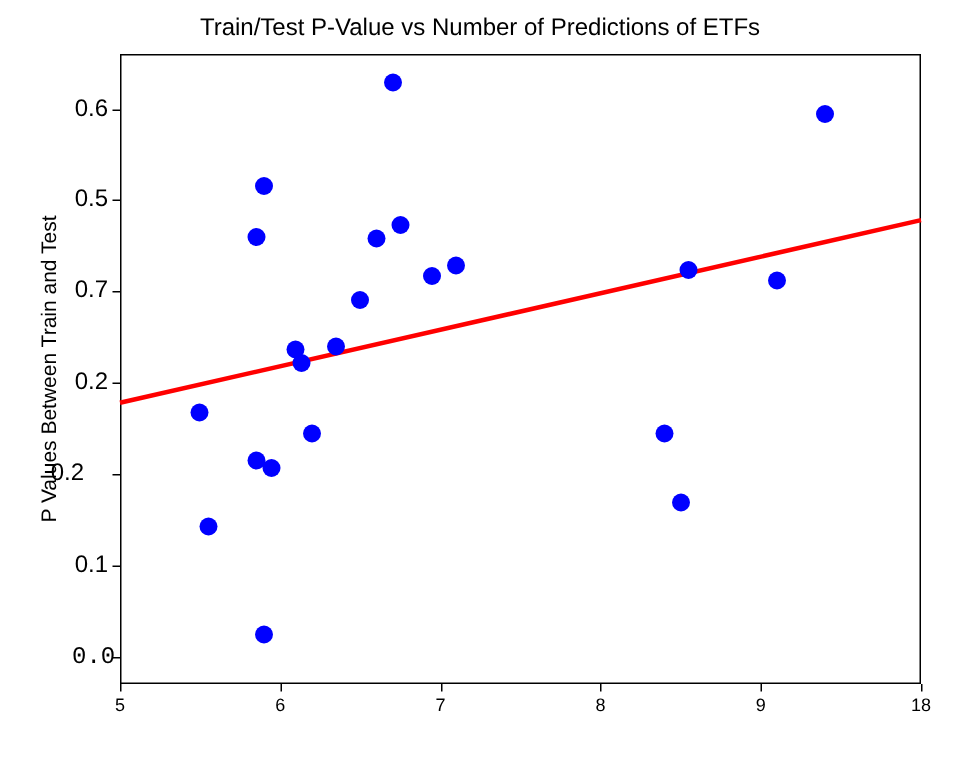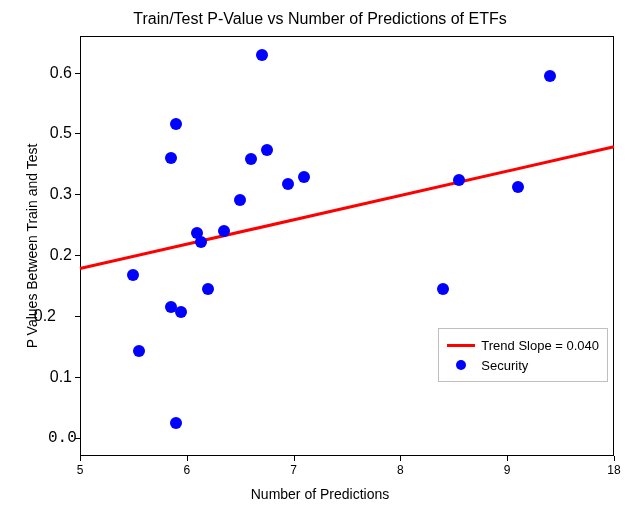--- a/index.html
+++ b/index.html
@@ -107,21 +107,20 @@
   }
 </style>
 </head>
 <body>
 
 <div class="figure">
   <div class="title" style="top: 10px;">Train/Test P-Value vs Number of Predictions of ETFs</div>
 
   <div class="plot-area" id="plot" style="left: 80px; top: 36px; width: 534px; height: 420px;"></div>
 
-  <div class="axis-label-x" style="top: 486px;">Number of Predictions</div>
   <div class="axis-label-y" id="ylabel" style="left: 24px; top: 456px; width: 420px;">P Values Between Train and Test</div>
 <div class="tick-mark-x" style="left: 80px; top: 456px;"></div>
     <div class="tick-label-x" style="left: 80px; top: 463px;">5</div>
     <div class="tick-mark-x" style="left: 186.8px; top: 456px;"></div>
     <div class="tick-label-x" style="left: 186.8px; top: 463px;">6</div>
     <div class="tick-mark-x" style="left: 293.6px; top: 456px;"></div>
     <div class="tick-label-x" style="left: 293.6px; top: 463px;">7</div>
     <div class="tick-mark-x" style="left: 400.4px; top: 456px;"></div>
     <div class="tick-label-x" style="left: 400.4px; top: 463px;">8</div>
     <div class="tick-mark-x" style="left: 507.2px; top: 456px;"></div>
@@ -130,21 +129,21 @@
     <div class="tick-label-x" style="left: 614px; top: 463px;">18</div>
     <div class="tick-mark-y" style="left: 75px; top: 437.739px;"></div>
     <div class="tick-label-y" style="left: 48px; top: 437.739px; width: 24px; font-family: Liberation Mono, monospace;">0.0</div>
     <div class="tick-mark-y" style="left: 75px; top: 376.87px;"></div>
     <div class="tick-label-y" style="left: 48px; top: 376.87px; width: 24px;">0.1</div>
     <div class="tick-mark-y" style="left: 75px; top: 316px;"></div>
     <div class="tick-label-y" style="left: 32px; top: 316px; width: 24px;">0.2</div>
     <div class="tick-mark-y" style="left: 75px; top: 255.13px;"></div>
     <div class="tick-label-y" style="left: 48px; top: 255.13px; width: 24px;">0.2</div>
     <div class="tick-mark-y" style="left: 75px; top: 194.261px;"></div>
-    <div class="tick-label-y" style="left: 48px; top: 194.261px; width: 24px;">0.3</div>
+    <div class="tick-label-y" style="left: 48px; top: 194.261px; width: 24px;">0.7</div>
     <div class="tick-mark-y" style="left: 75px; top: 133.391px;"></div>
     <div class="tick-label-y" style="left: 48px; top: 133.391px; width: 24px;">0.5</div>
     <div class="tick-mark-y" style="left: 75px; top: 72.5217px;"></div>
     <div class="tick-label-y" style="left: 48px; top: 72.5217px; width: 24px;">0.6</div>
     <svg width="534" height="420" style="position: absolute; left: 80px; top: 36px; overflow: visible;">
       <line x1="0" y1="232.52173913043475" x2="534" y2="110.78260869565221" stroke="#ff0000" stroke-width="3"></line>
     </svg>
     <div class="data-point" style="left: 133.4px; top: 274.609px; background: rgb(0, 0, 255);"></div>
     <div class="data-point" style="left: 138.74px; top: 351.304px; background: rgb(0, 0, 255);"></div>
     <div class="data-point" style="left: 170.78px; top: 157.739px; background: rgb(0, 0, 255);"></div>
@@ -160,25 +159,13 @@
     <div class="data-point" style="left: 250.88px; top: 158.957px; background: rgb(0, 0, 255);"></div>
     <div class="data-point" style="left: 261.56px; top: 55.4783px; background: rgb(0, 0, 255);"></div>
     <div class="data-point" style="left: 266.9px; top: 150.435px; background: rgb(0, 0, 255);"></div>
     <div class="data-point" style="left: 288.26px; top: 183.913px; background: rgb(0, 0, 255);"></div>
     <div class="data-point" style="left: 304.28px; top: 177.217px; background: rgb(0, 0, 255);"></div>
     <div class="data-point" style="left: 443.12px; top: 289.217px; background: rgb(0, 0, 255);"></div>
     <div class="data-point" style="left: 453.8px; top: 335.478px; background: rgb(0, 0, 255);"></div>
     <div class="data-point" style="left: 459.14px; top: 180.261px; background: rgb(0, 0, 255);"></div>
     <div class="data-point" style="left: 517.88px; top: 186.957px; background: rgb(0, 0, 255);"></div>
     <div class="data-point" style="left: 549.92px; top: 75.5652px; background: rgb(0, 0, 255);"></div>
-    <div class="legend" style="right: 32px; bottom: 58px;">
-      <div class="legend-row">
-        <div class="legend-line" style="background: rgb(255, 0, 0);"></div>
-        <span>Trend Slope = 0.040</span>
-      </div>
-      <div class="legend-row">
-        <div class="legend-dot-wrap">
-          <div class="legend-dot" style="background: rgb(0, 0, 255);"></div>
-        </div>
-        <span>Security</span>
-      </div>
-    </div>
   </div>
 
 </body></html>

